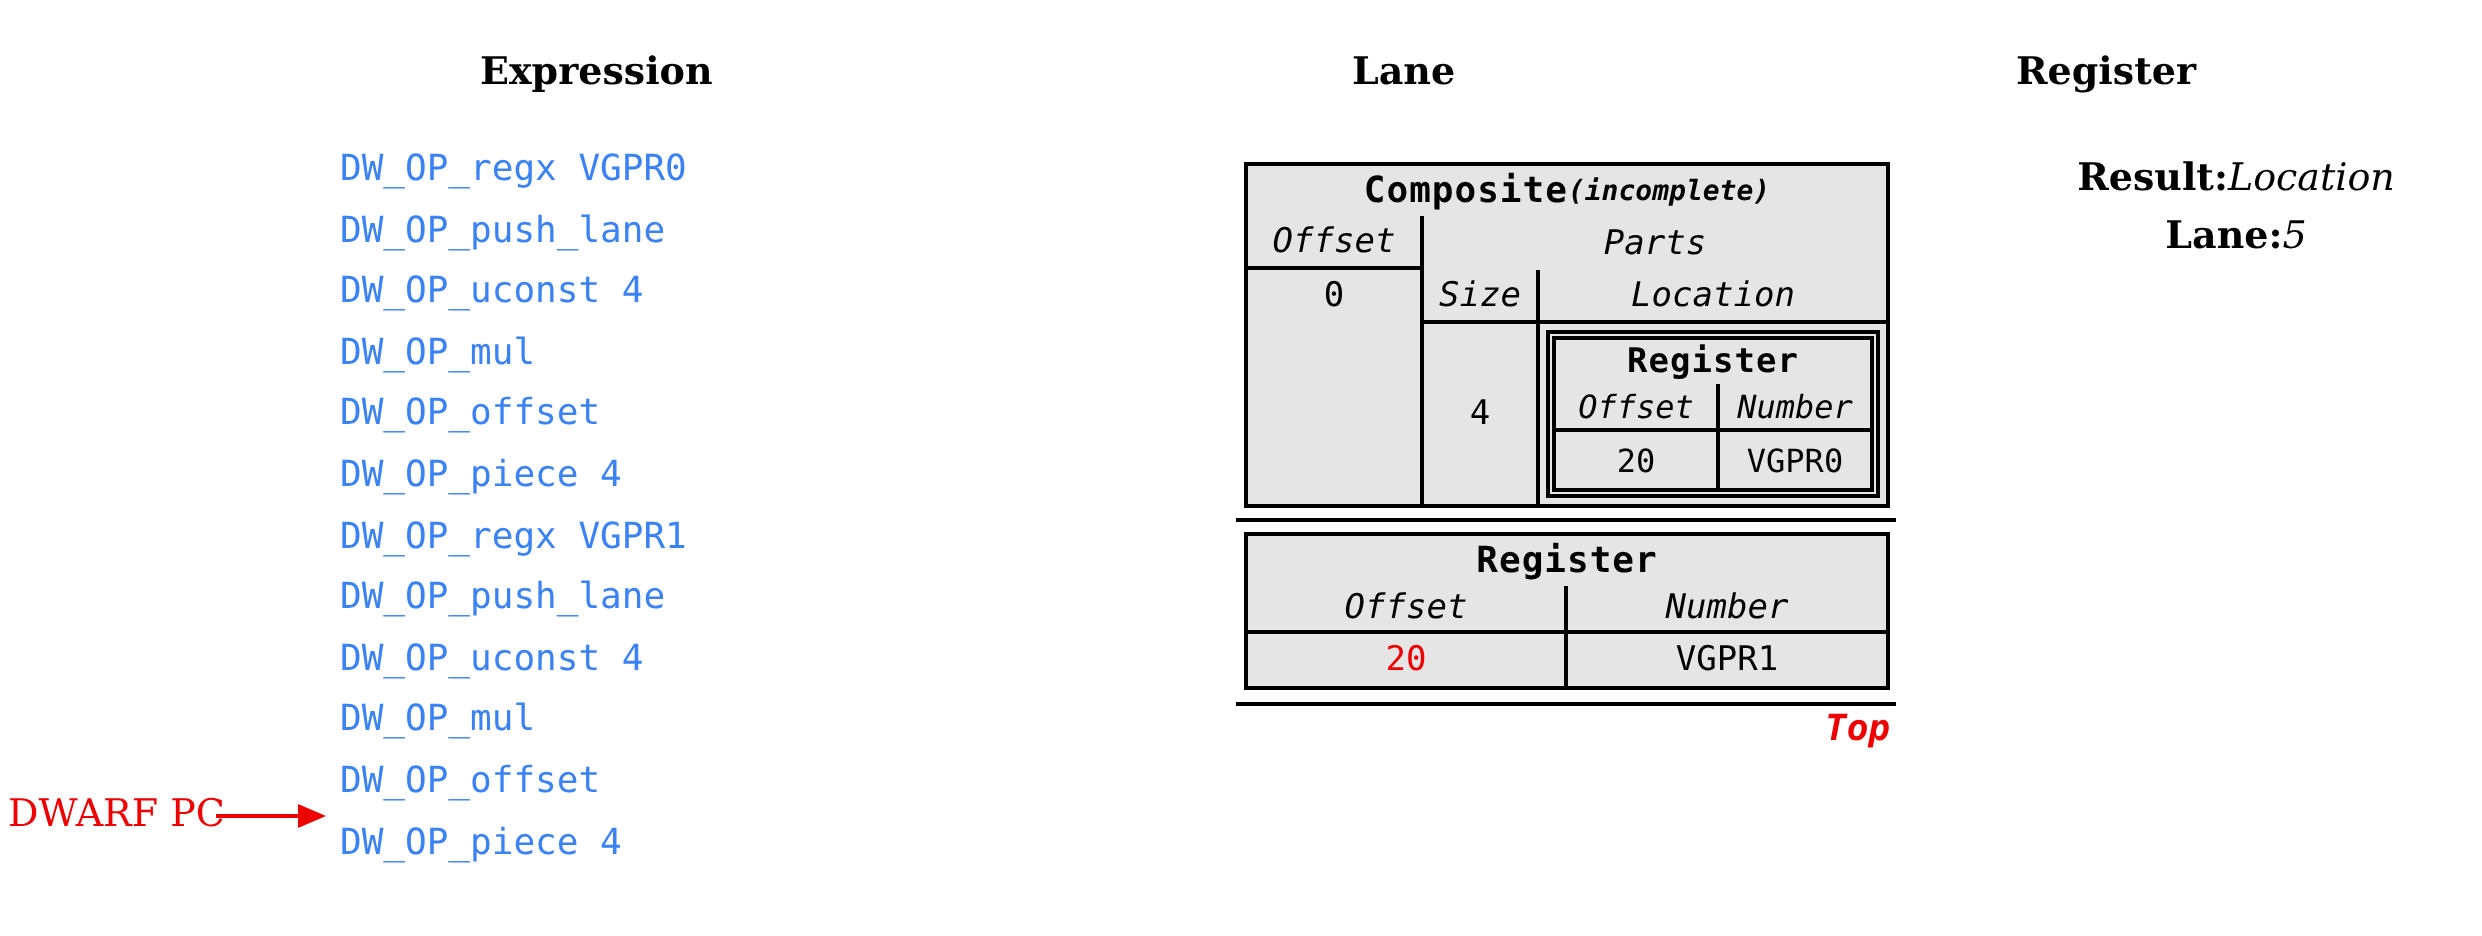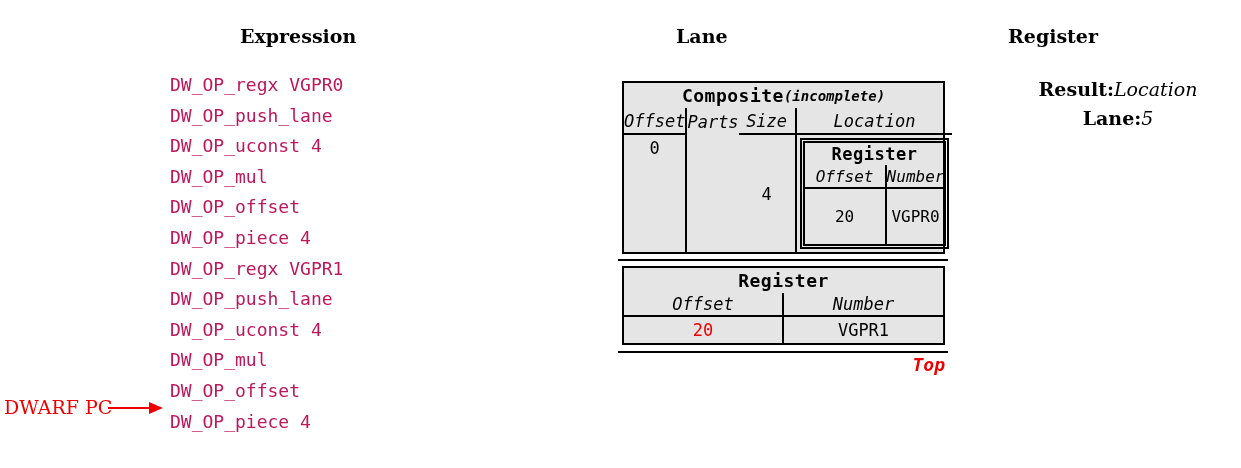--- a/index.html
+++ b/index.html
@@ -10,21 +10,21 @@
 
   
   .col-header { position:absolute; top:25px; width:220px; text-align:left;
     font-family:"DejaVu Serif", serif; font-weight:bold; font-size:19px; color:#000; }
   .hdr-expression { left:240px; }
   .hdr-stack { left:676px; }
   .hdr-context { left:1008px; }
 
   
   .expr-list { position:absolute; left:170px; top:70px; }
-  .expr-item { height:30.6px; line-height:30.6px; font-size:18px; white-space:pre; color:#be185d; }
+  .expr-item { height:30.6px; line-height:30.6px; font-size:18px; white-space:pre; color:#3b82f6; }
 
   
   .pc-label { position:absolute; left:4px; top:396px; font-family:"DejaVu Serif", serif;
     font-size:19px; line-height:22px; color:var(--red); }
   .pc-arrow-line { position:absolute; left:108px; top:407px; width:42px; height:2px; background:var(--red); }
   .pc-arrow-head { position:absolute; left:149px; top:402px; width:0; height:0;
     border-left:14px solid var(--red); border-top:6px solid transparent; border-bottom:6px solid transparent; }
 
   
   .tbl { position:absolute; left:622px; width:323px; border:2px solid #000; background:#e5e5e5; }
@@ -33,21 +33,21 @@
     font-weight:bold; font-size:18px; letter-spacing:0.5px; color:#000; }
   .tbl-title .qual { font-size:14px; font-style:italic; font-weight:bold; letter-spacing:0; }
   .cellh { font-style:italic; font-size:17px; color:#000; }
   .cellv { font-size:17px; color:#000; }
   .cc { display:flex; align-items:center; justify-content:center; }
 
   .comp-body { display:flex; flex:1; }
   .comp-offset-col { width:88px; border-right:2px solid #000; display:flex; flex-direction:column; }
   .comp-offset-hdr { height:27px; border-bottom:2px solid #000; }
   .comp-offset-val { height:25px; }
-  .comp-parts-col { flex:1; display:flex; flex-direction:row; }
+  .comp-parts-col { flex:1; display:flex; flex-direction:column; }
   .parts-hdr { height:27px; }
   .parts-body { flex:1; display:flex;text-align:right; }
   .size-col { width:58px; border-right:2px solid #000; display:flex; flex-direction:column; }
   .subhdr { height:27px; border-bottom:2px solid #000; }
   .size-val { flex:1; }
   .loc-col { flex:1; display:flex; flex-direction:column; }
   .loc-cell { flex:1; padding:3px; display:flex; }
 
   .nested-reg { flex:1; border:5px double #000; display:flex; flex-direction:column; }
   .nested-reg .tbl-title { height:22px; font-size:17px; }

